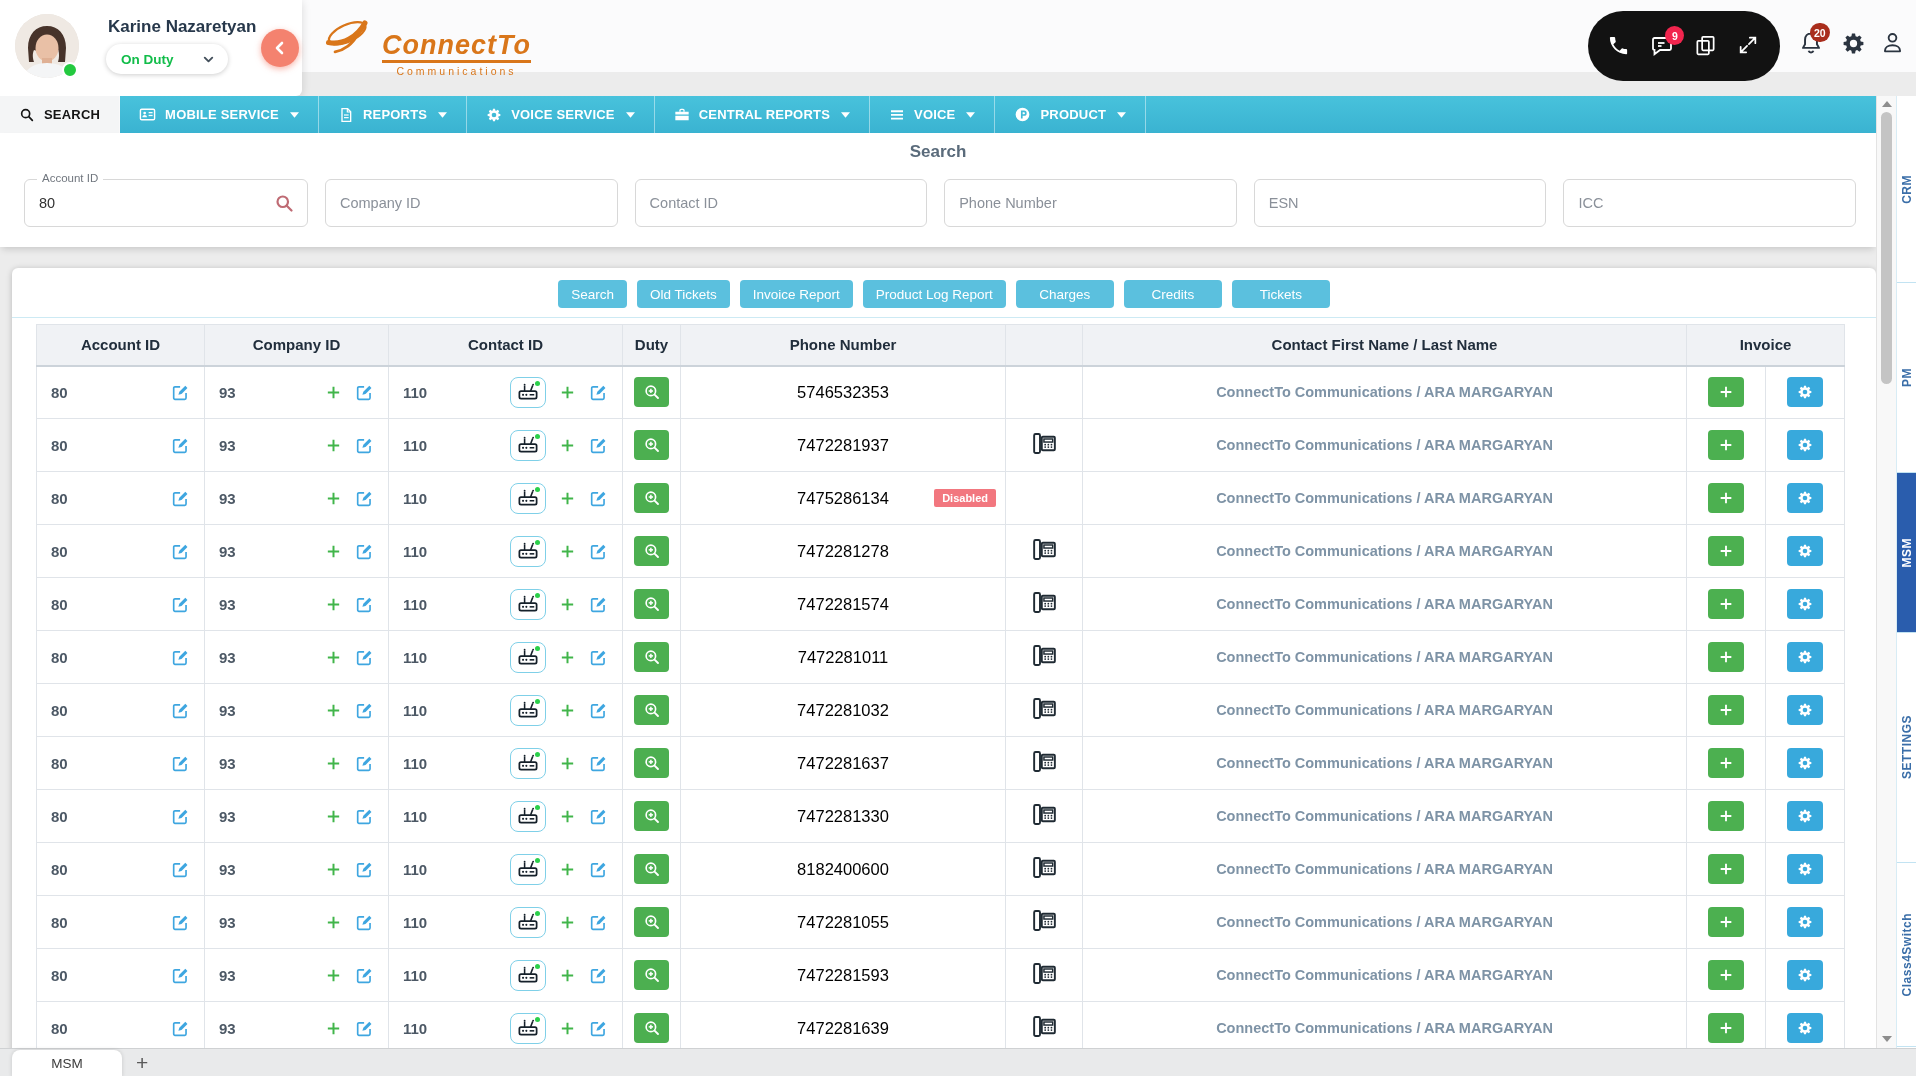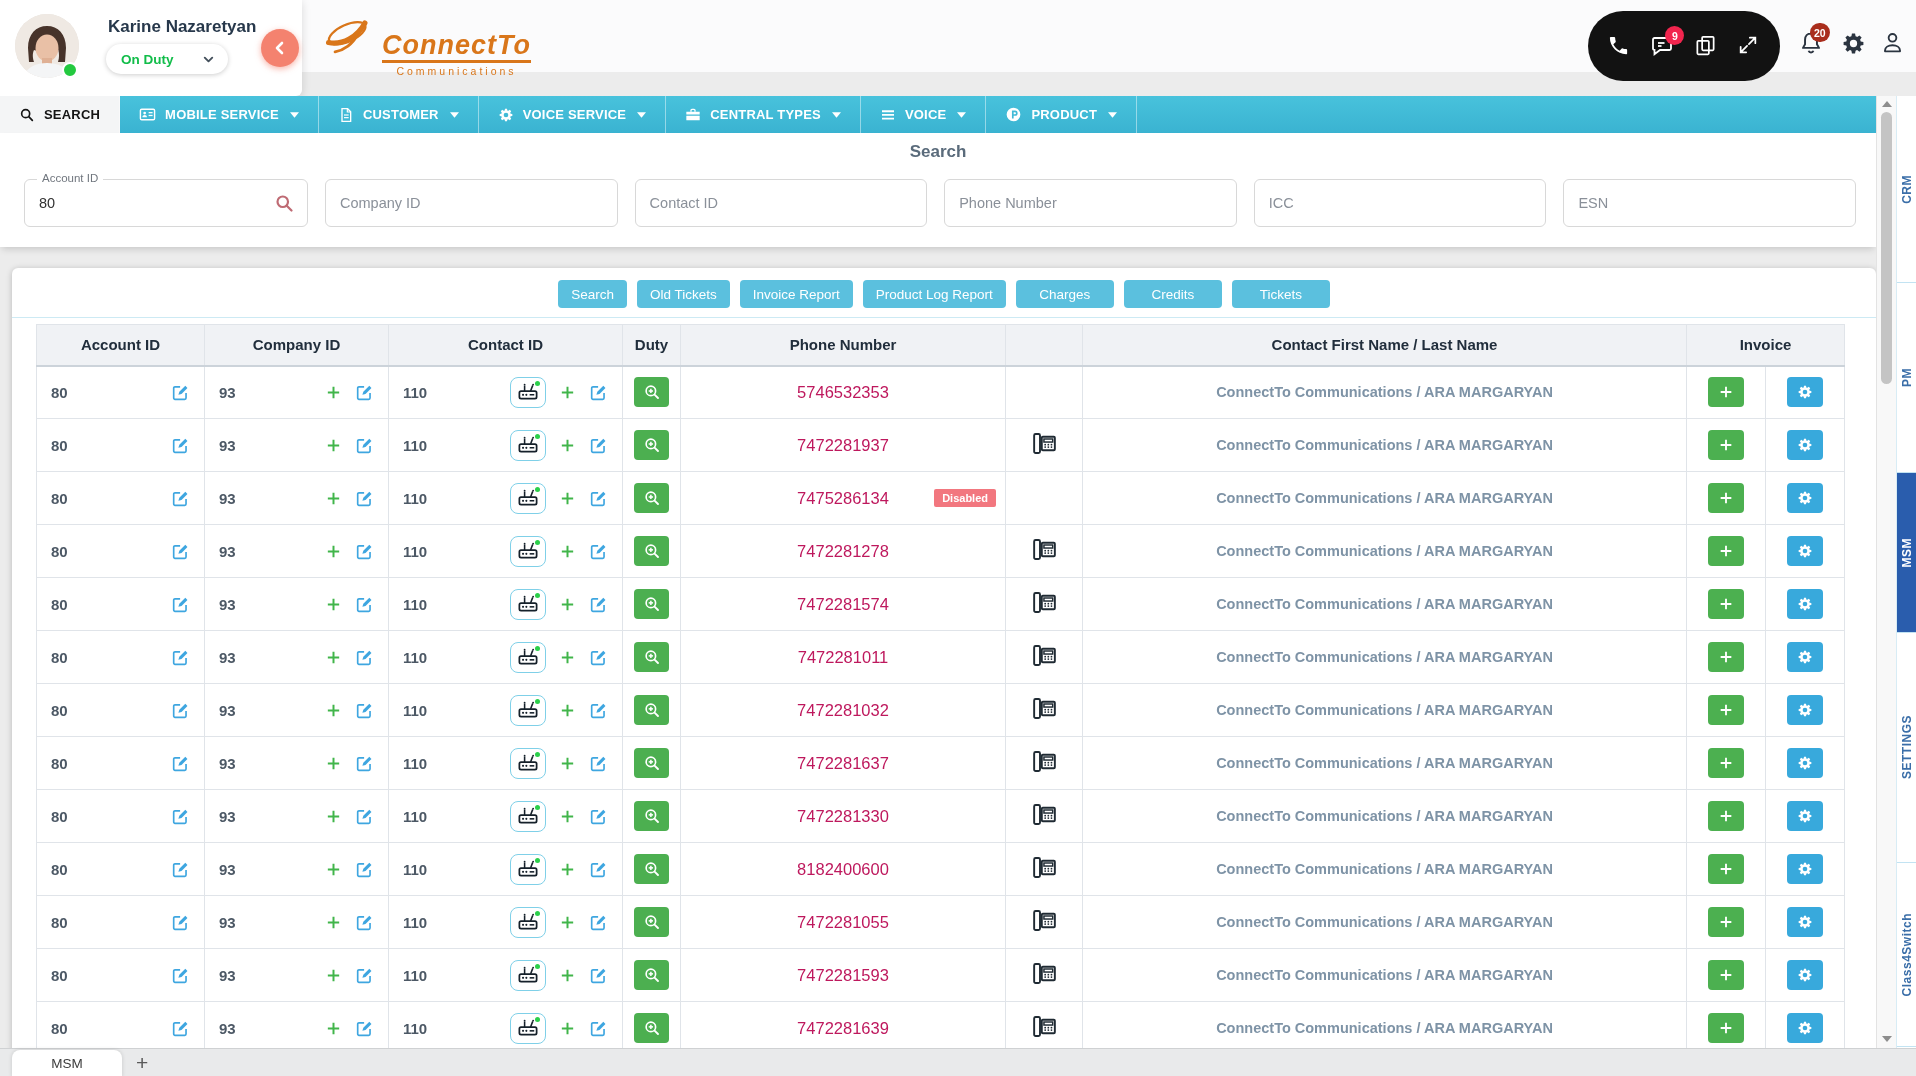--- a/index.html
+++ b/index.html
@@ -87,21 +87,21 @@
   .edit-ic { width:19px; height:19px; color:#3ea6e0; cursor:pointer; }
   .plus-ic { width:17px; height:17px; color:#41b54a; cursor:pointer; }
   .router-box { position:relative; width:36px; height:31px; border:1px solid #7fd0e8; border-radius:8px;
                 display:flex; align-items:center; justify-content:center; color:#15202a; cursor:pointer; }
   .router-box .rdot { position:absolute; right:5px; top:3px; width:5px; height:5px; border-radius:50%;
                       background:#2bcf4a; }
   .c-info { text-align:center; }
   .zoom-btn { width:35px; height:30px; border:none; border-radius:4px; background:#4caf50; color:#fff;
               display:inline-flex; align-items:center; justify-content:center; cursor:pointer; }
   .c-phone { position:relative; text-align:center; }
-  .phone-link { color:#be185d; font-size:16.5px; text-decoration:none; cursor:pointer; }
+  .phone-link { color:#000000; font-size:16.5px; text-decoration:none; cursor:pointer; }
   .badge-disabled { position:absolute; right:9px; top:50%; transform:translateY(-50%); background:#f2777f;
                     color:#fff; font-size:11px; font-weight:700; padding:3px 8px; border-radius:2px; }
   .c-phicon { text-align:center; color:#1f2a33; }
   .deskphone { display:inline-block; width:27px; height:27px; }
   .c-name { text-align:center; font-weight:700; color:#7e93a6; font-size:14.5px; }
   .c-action { padding:0; }
   .act-wrap { display:flex; height:100%; }
   .act-half { flex:1; display:flex; align-items:center; justify-content:center; }
   .act-half.div { border-left:1px solid #e0e4e9; }
   .act-btn { width:36px; height:30px; border:none; border-radius:4px; color:#fff; display:flex;
@@ -335,39 +335,39 @@
       </svg>
     <span>MOBILE SERVICE</span>
     <svg class="ic caret" width="9" height="6">
         <use href="#i-caret"></use>
       </svg>
   </div>
   <div class="nav-item">
     <svg class="ic" width="16" height="16">
         <use href="#i-file"></use>
       </svg>
-    <span>CUSTOMER</span>
+    <span>REPORTS</span>
     <svg class="ic caret" width="9" height="6">
         <use href="#i-caret"></use>
       </svg>
   </div>
   <div class="nav-item">
     <svg class="ic" width="16" height="16">
         <use href="#i-gear"></use>
       </svg>
     <span>VOICE SERVICE</span>
     <svg class="ic caret" width="9" height="6">
         <use href="#i-caret"></use>
       </svg>
   </div>
   <div class="nav-item">
     <svg class="ic" width="16" height="16">
         <use href="#i-briefcase"></use>
       </svg>
-    <span>CENTRAL TYPES</span>
+    <span>CENTRAL REPORTS</span>
     <svg class="ic caret" width="9" height="6">
         <use href="#i-caret"></use>
       </svg>
   </div>
   <div class="nav-item">
     <svg class="ic" width="16" height="16">
         <use href="#i-menu"></use>
       </svg>
     <span>VOICE</span>
     <svg class="ic caret" width="9" height="6">
@@ -400,24 +400,24 @@
     <div class="field grow">
       <input type="text" placeholder="Company ID" style="">
     </div>
     <div class="field grow">
       <input type="text" placeholder="Contact ID" style="">
     </div>
     <div class="field grow">
       <input type="text" placeholder="Phone Number" style="">
     </div>
     <div class="field grow">
-      <input type="text" placeholder="ICC" style="">
+      <input type="text" placeholder="ESN" style="">
     </div>
     <div class="field grow">
-      <input type="text" placeholder="ESN" style="">
+      <input type="text" placeholder="ICC" style="">
     </div>
   </div>
 </section>
 
 <section class="main-card">
   <div class="toolbar">
     <button class="tbtn">Search</button>
     <button class="tbtn">Old Tickets</button>
     <button class="tbtn">Invoice Report</button>
     <button class="tbtn">Product Log Report</button>

